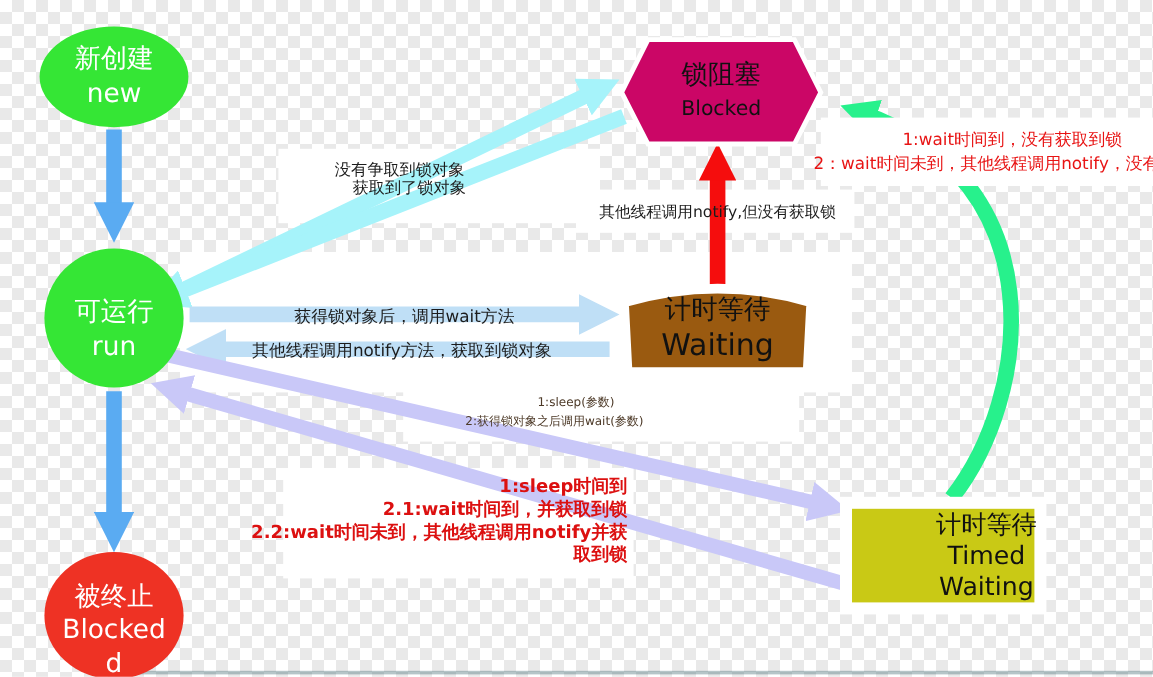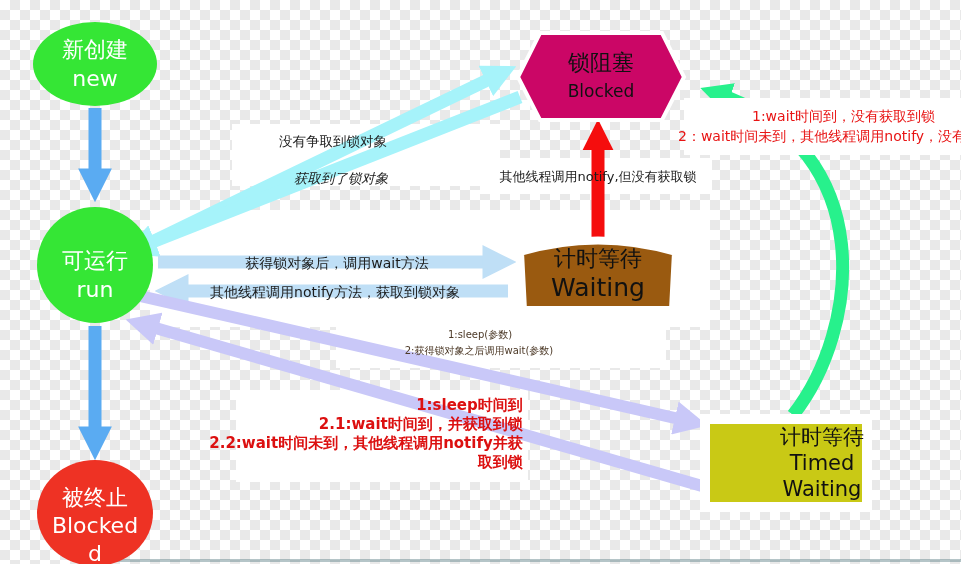--- a/index.html
+++ b/index.html
@@ -115,32 +115,32 @@
     <div style="font-size:25px;">Waiting</div>
   </div>
 
   <div class="node node-black fs21" style="left:710px;top:424px;width:152px;height:78px;">
     <div>计时等待</div>
     <div>Timed</div>
     <div>Waiting</div>
   </div>
 
   <div class="txt lbl" style="left:333px;top:133px;">没有争取到锁对象</div>
-  <div class="txt lbl" style="left:341px;top:170px;font-style:italic;">获取到了锁对象</div>
+  <div class="txt lbl" style="left:341px;top:148px;">获取到了锁对象</div>
 
   <div class="txt lbl" style="left:598px;top:168px;font-size:13px;">其他线程调用notify,但没有获取锁</div>
 
   <div class="txt red" style="left:752px;top:108px;">1:wait时间到，没有获取到锁</div>
   <div class="txt red" style="left:678px;top:128px;">2：wait时间未到，其他线程调用notify，没有获</div>
 
   <div class="txt lbl" style="left:337px;top:255px;font-size:14px;">获得锁对象后，调用wait方法</div>
   <div class="txt lbl" style="left:335px;top:284px;font-size:14px;">其他线程调用notify方法，获取到锁对象</div>
 
   <div class="txt brown" style="left:480px;top:328px;">1:sleep(参数)</div>
-  <div class="txt brown" style="left:479px;top:344px;">2:获得锁对象之后调用wait(参数)</div>
+  <div class="txt brown" style="left:462px;top:344px;">2:获得锁对象之后调用wait(参数)</div>
 
   <div class="txt boldred" style="left:366px;top:396px;">
     <div>1:sleep时间到</div>
     <div>2.1:wait时间到，并获取到锁</div>
     <div>2.2:wait时间未到，其他线程调用notify并获</div>
     <div>取到锁</div>
   </div>
 
 </div>
 

